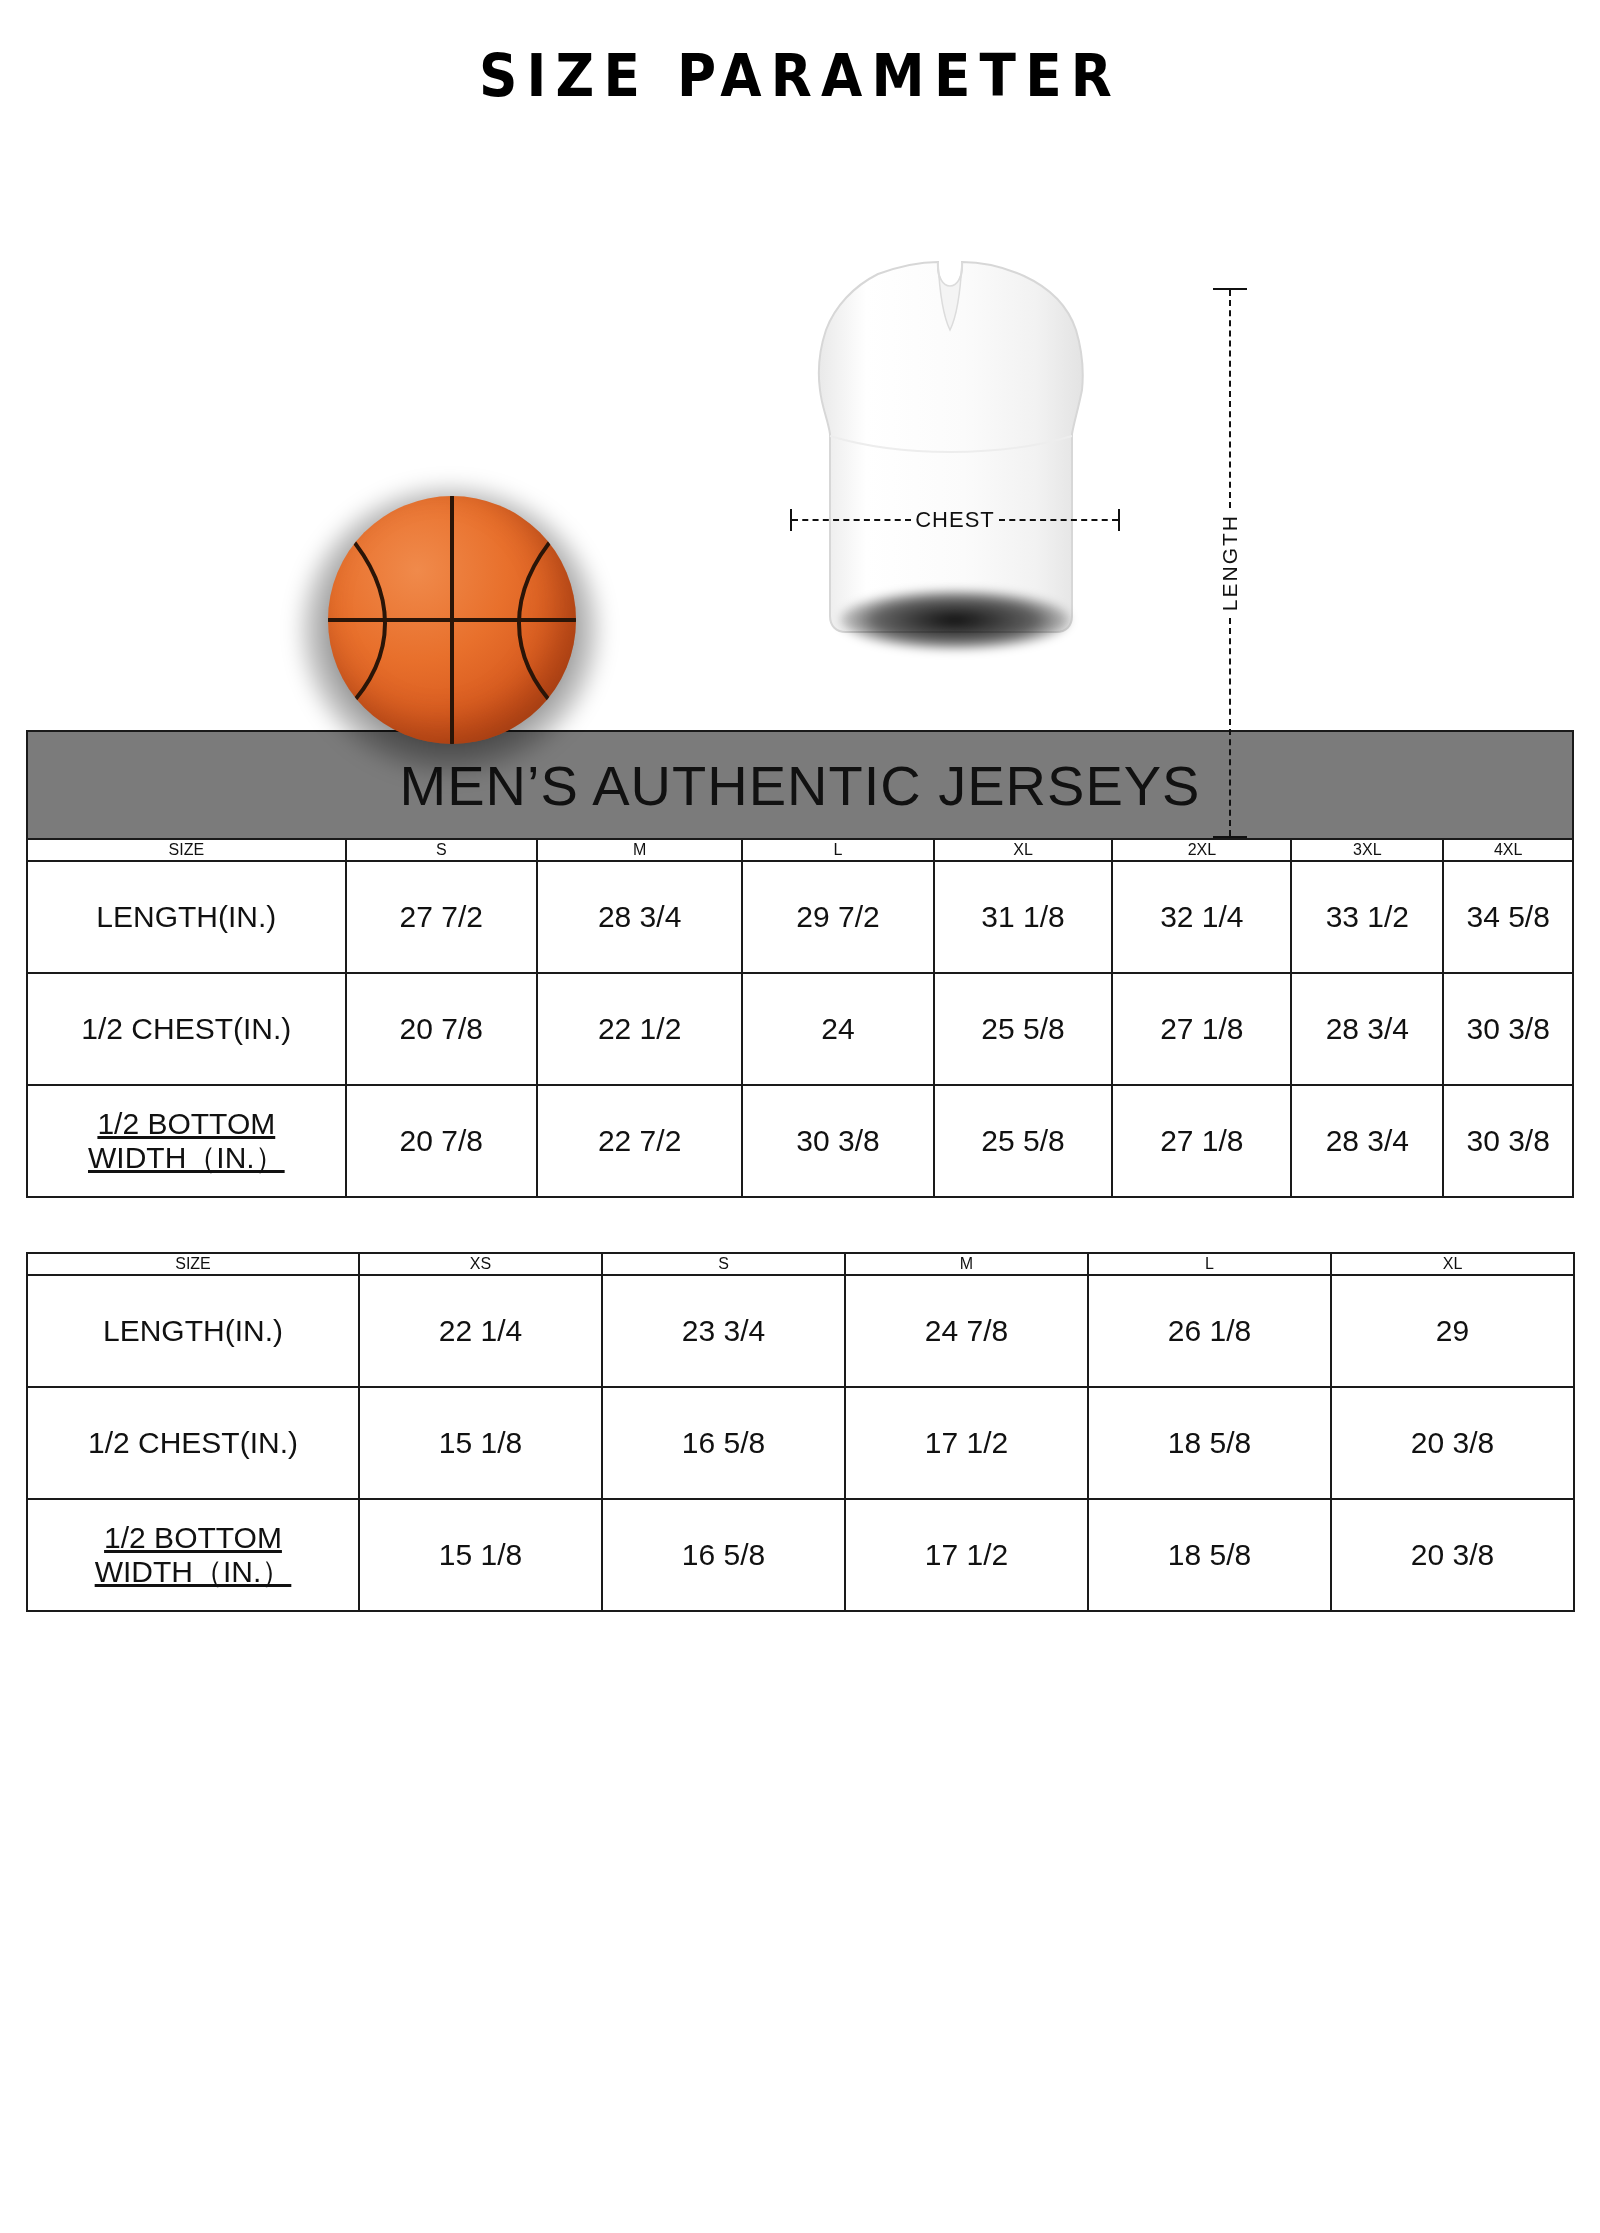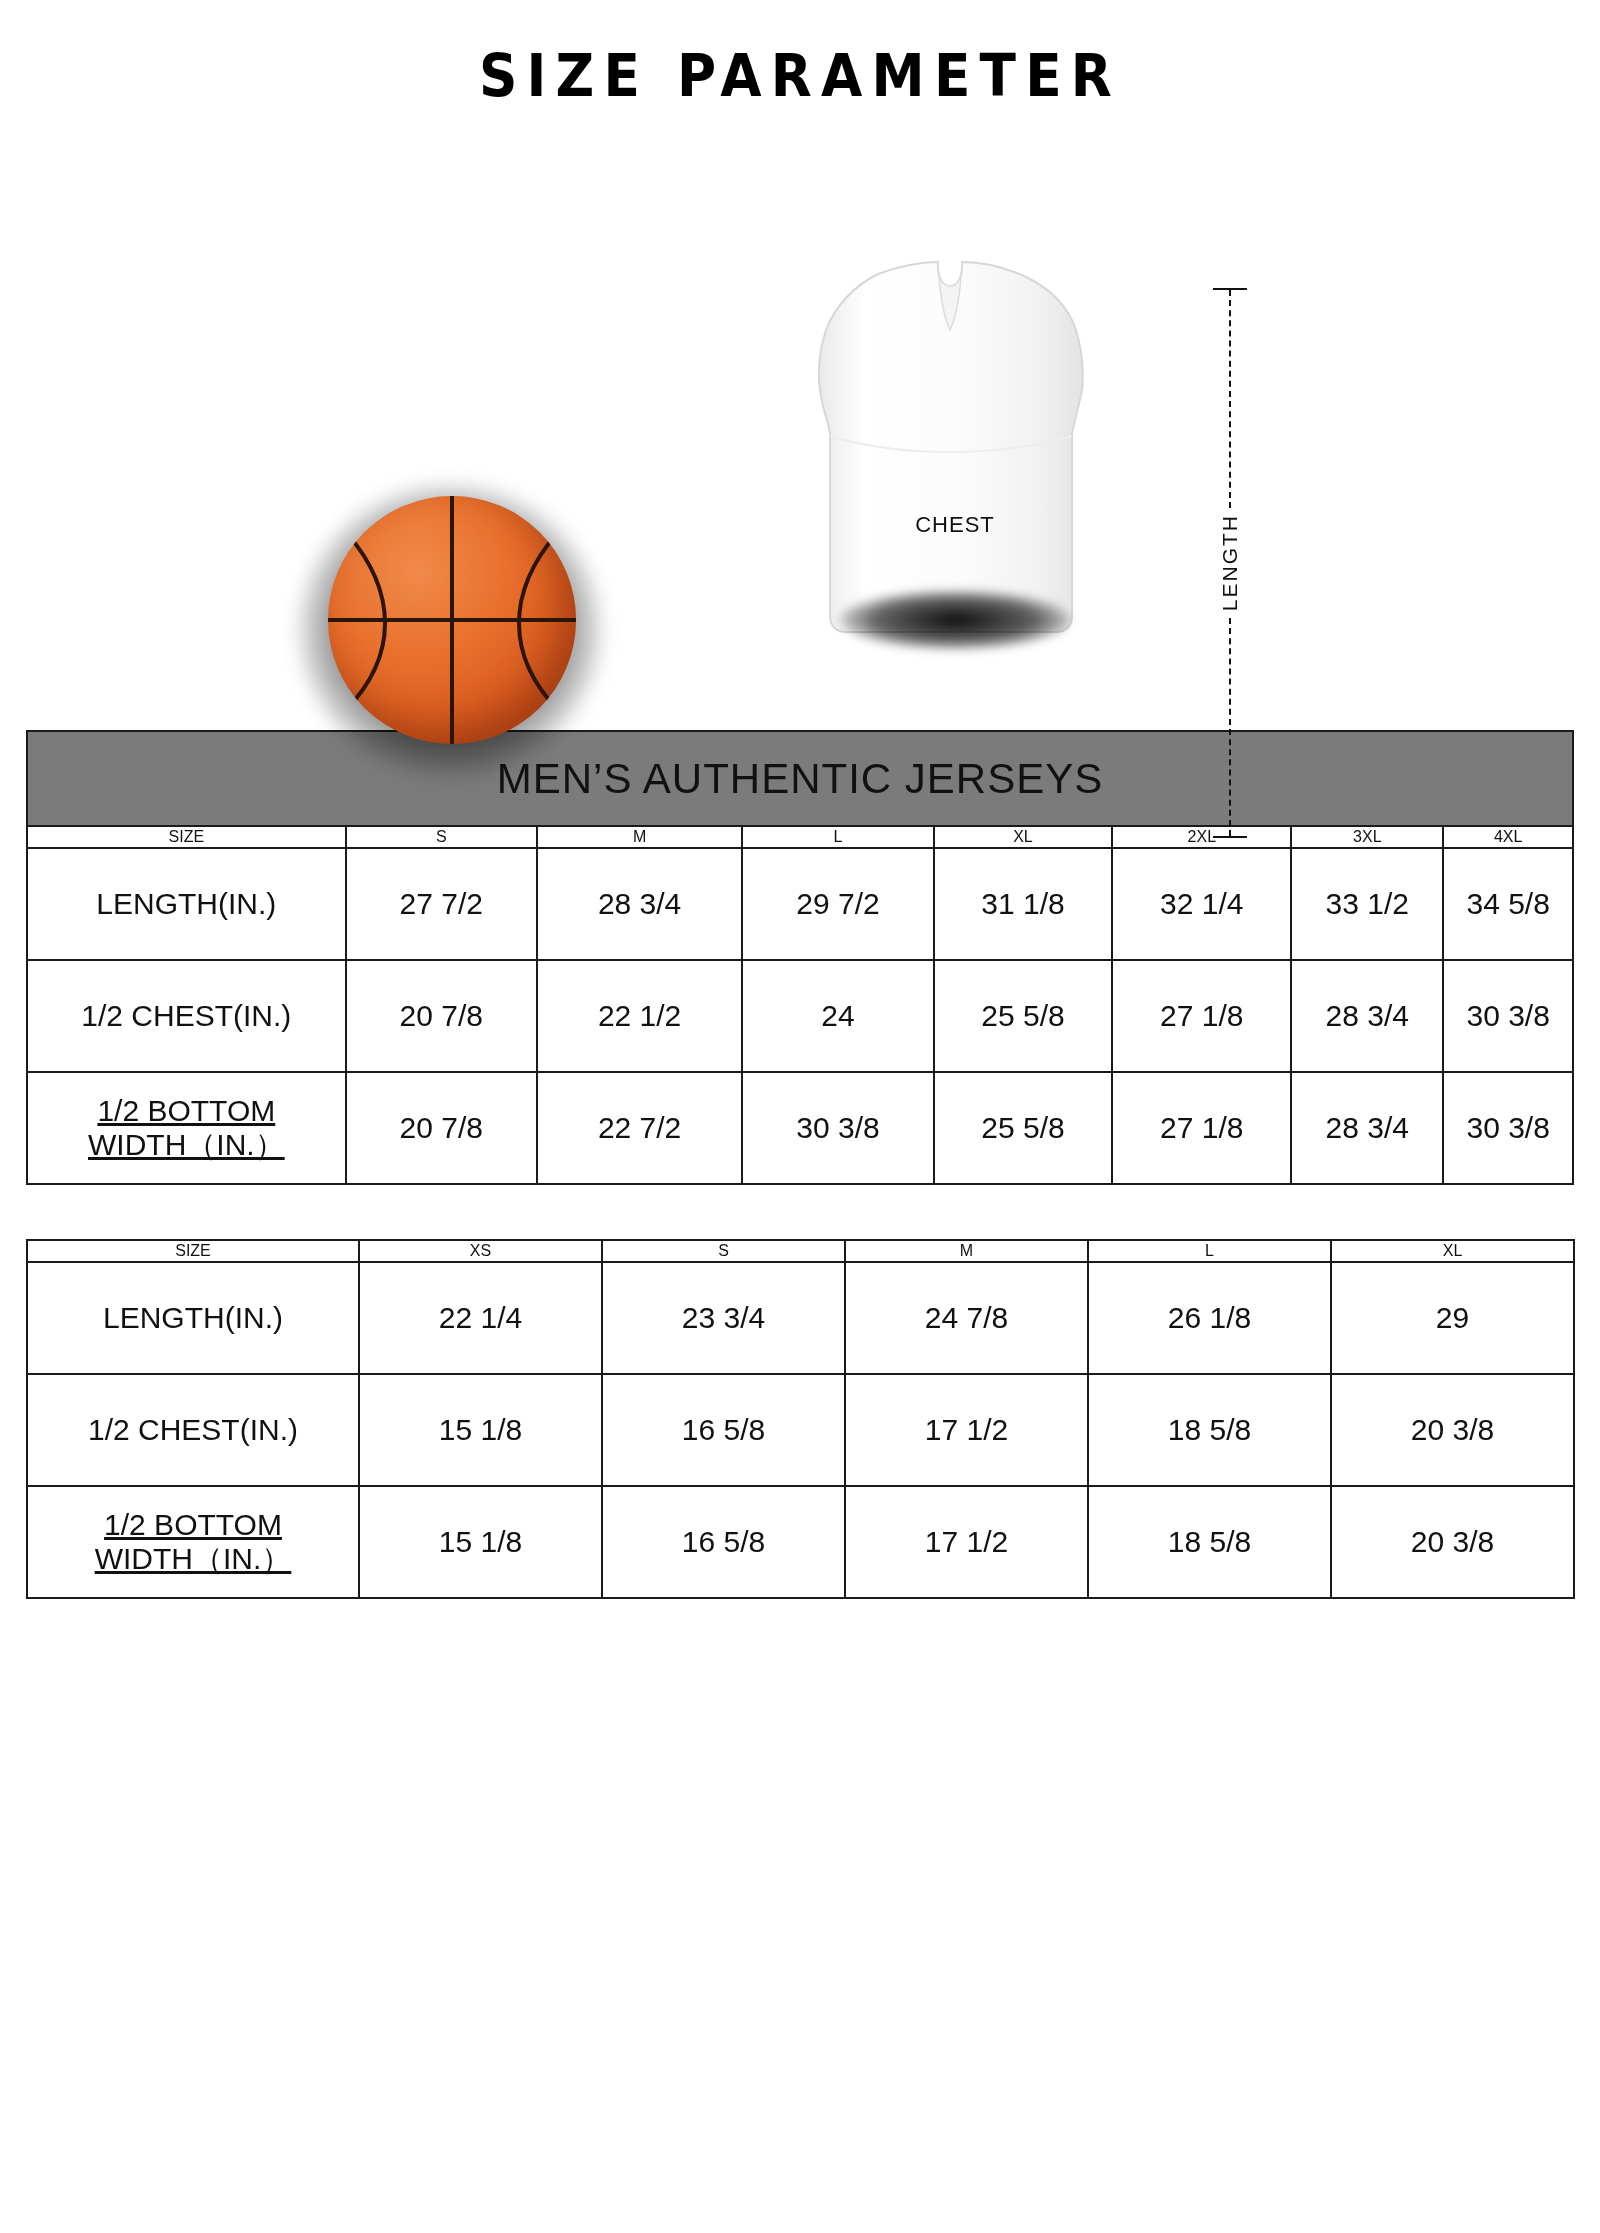--- a/index.html
+++ b/index.html
@@ -95,21 +95,20 @@
 
   
   .guide-chest {
     position: absolute;
     left: 790px;
     top: 400px;
     width: 330px;
     height: 20px;
     display: flex;
     align-items: center;
-    flex-direction: column;
   }
   .guide-chest .dash {
     flex: 1 1 auto;
     border-top: 2px dashed #111;
     height: 0;
   }
   .guide-chest .cap {
     width: 0;
     height: 22px;
     border-left: 2px solid #111;
@@ -161,23 +160,23 @@
   }
   .tbl td, .tbl th {
     border: 2px solid #1a1a1a;
     text-align: center;
     font-weight: 400;
     color: #111;
   }
   .band {
     background: #7b7b7b;
     color: #ffffff;
-    font-size: 42px;
+    font-size: 56px;
     letter-spacing: 1px;
-    height: 95px;
+    height: 108px;
     border: 2px solid #1a1a1a;
     text-align: center;
     font-weight: 400;
   }
   .tbl tbody td {
     height: 112px;
     font-size: 30px;
   }
   .tbl tbody tr td:first-child {
     font-size: 30px;

